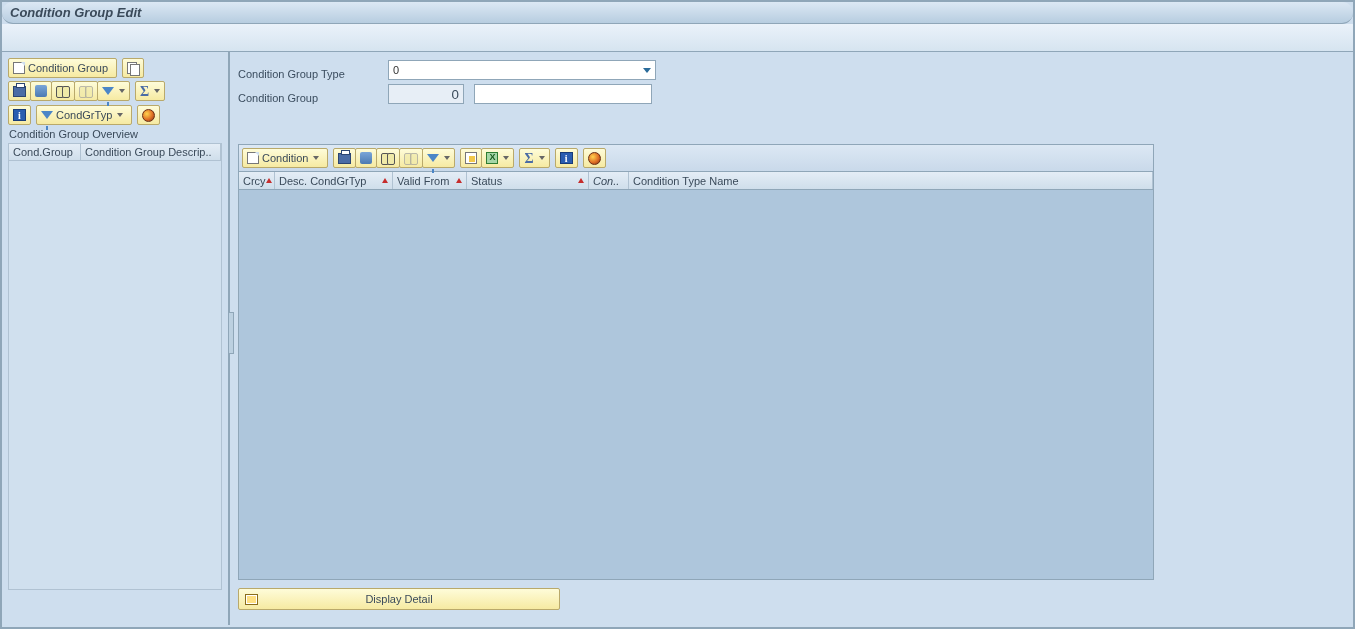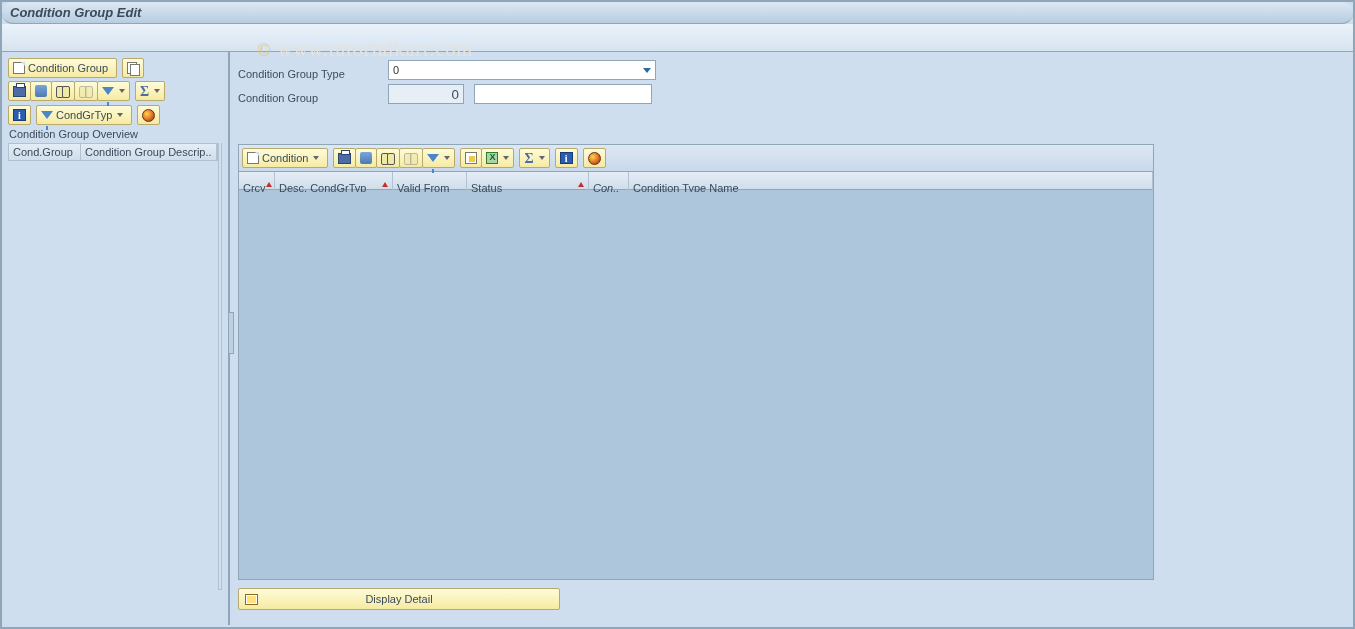--- a/index.html
+++ b/index.html
@@ -21,32 +21,32 @@
   .main{flex:1;padding:6px 8px 8px 8px;display:flex;flex-direction:column;}
   .formrow{display:flex;align-items:flex-end;height:22px;margin-bottom:2px;}
   .formlabel{width:150px;color:#3b4d5f;}
   .select{width:268px;height:20px;border:1px solid #8fa6b8;background:#fff;padding:0 4px;display:flex;align-items:center;justify-content:space-between;}
   .select::after{content:"";width:0;height:0;border-left:4px solid transparent;border-right:4px solid transparent;border-top:5px solid #2a6b9a;}
   .num{width:76px;height:20px;border:1px solid #8fa6b8;background:#e7eef6;color:#3a4a5a;text-align:right;padding:0 4px;margin-right:10px;}
   .txt{width:178px;height:20px;border:1px solid #8fa6b8;background:#fff;padding:0 4px;}
   .section{margin-top:38px;border:1px solid #8fa6b8;background:#d0e0ee;height:436px;display:flex;flex-direction:column;width:916px;}
   .sectoolbar{padding:3px 3px;border-bottom:1px solid #8fa6b8;background:linear-gradient(#dce8f4,#c9d9ea);display:flex;align-items:center;}
   .grid-head{display:flex;background:linear-gradient(#e4edf6,#cfdeeb);border-bottom:1px solid #8fa6b8;height:18px;}
-  .gh{border-right:1px solid #b0c2d2;padding:10px 4px;display:flex;align-items:flex-start;color:#3a4a5a;position:relative;overflow:hidden;white-space:nowrap;}
+  .gh{border-right:1px solid #b0c2d2;padding:0 4px;display:flex;align-items:center;color:#3a4a5a;position:relative;overflow:hidden;white-space:nowrap;}
   .sort-ind{width:0;height:0;border-left:3px solid transparent;border-right:3px solid transparent;border-bottom:5px solid #c62d2d;margin-left:auto;}
   .grid-body{flex:1;background:#aec6dc;}
   .footer{margin-top:8px;display:flex;}
   .detailbtn{width:322px;height:22px;display:flex;align-items:center;justify-content:center;
        background:linear-gradient(#fefcd9,#f6eaa2);border:1px solid #b9a96b;border-radius:2px;color:#3a4a5a;position:relative;}
   .detailbtn .icn{position:absolute;left:6px;}
   .ovtitle{margin-top:2px;margin-bottom:3px;color:#3a4a5a;padding-left:1px;}
   .ovhead{display:flex;background:linear-gradient(#e4edf6,#cfdeeb);border:1px solid #b0c2d2;height:18px;}
   .ovh{border-right:1px solid #b0c2d2;padding:0 4px;display:flex;align-items:center;color:#3a4a5a;overflow:hidden;white-space:nowrap;}
   .ovbody{flex:1;background:#d0e0ee;border:1px solid #b0c2d2;border-top:none;height:100%;}
-  .sidefill{height:calc(100% - 120px);display:flex;flex-direction:row;border-radius:24px;}
+  .sidefill{height:calc(100% - 120px);display:flex;flex-direction:column;border-radius:24px;}
   .watermark{position:absolute;top:36px;left:255px;font-size:20px;color:#e8e2da;font-family:Georgia,serif;letter-spacing:1px;pointer-events:none;}
   .watermark .c{color:#e2c87a;font-size:18px;margin-right:6px;}
   
   .i{display:inline-block;width:13px;height:13px;}
   .i-doc{width:12px;height:12px;border:1px solid #777;background:#fff;position:relative;}
   .i-doc::before{content:"";position:absolute;right:-1px;top:-1px;width:0;height:0;border-left:4px solid transparent;border-top:4px solid #cedeee;}
   .i-copy{width:12px;height:12px;position:relative;}
   .i-copy::before,.i-copy::after{content:"";position:absolute;width:8px;height:10px;border:1px solid #777;background:#fff;}
   .i-copy::before{left:0;top:0;}
   .i-copy::after{left:3px;top:2px;}
@@ -73,23 +73,20 @@
 </style>
 </head>
 <body>
 
 <div class="wrap">
   <div class="titlebar">
     <span>Condition Group Edit</span>
   </div>
   <div class="apptoolbar"></div>
 
-  <div class="watermark">
-    <span class="c">©</span>www.tutorialkart.com
-  </div>
 
   <div class="body">
 
     <div class="sidebar">
       <div class="tbrow">
         <span class="btn text">
           <span class="i i-doc"></span>
           <span class="lbl">Condition Group</span>
         </span>
         <span class="sep"></span>
@@ -201,21 +198,21 @@
         </div>
         <div class="grid-head">
           <div class="gh" style="width:36px;">
               <span>Crcy</span>
               <span class="sort-ind"></span>
             </div>
           <div class="gh" style="width:118px;">
               <span>Desc. CondGrTyp</span>
               <span class="sort-ind"></span>
             </div>
-          <div class="gh" style="width:74px;flex-direction:column;">
+          <div class="gh" style="width:74px;">
               <span>Valid From</span>
               <span class="sort-ind"></span>
             </div>
           <div class="gh" style="width:122px;">
               <span>Status</span>
               <span class="sort-ind"></span>
             </div>
           <div class="gh" style="width:40px;font-style:italic;">
               <span>Con..</span>
             </div>

